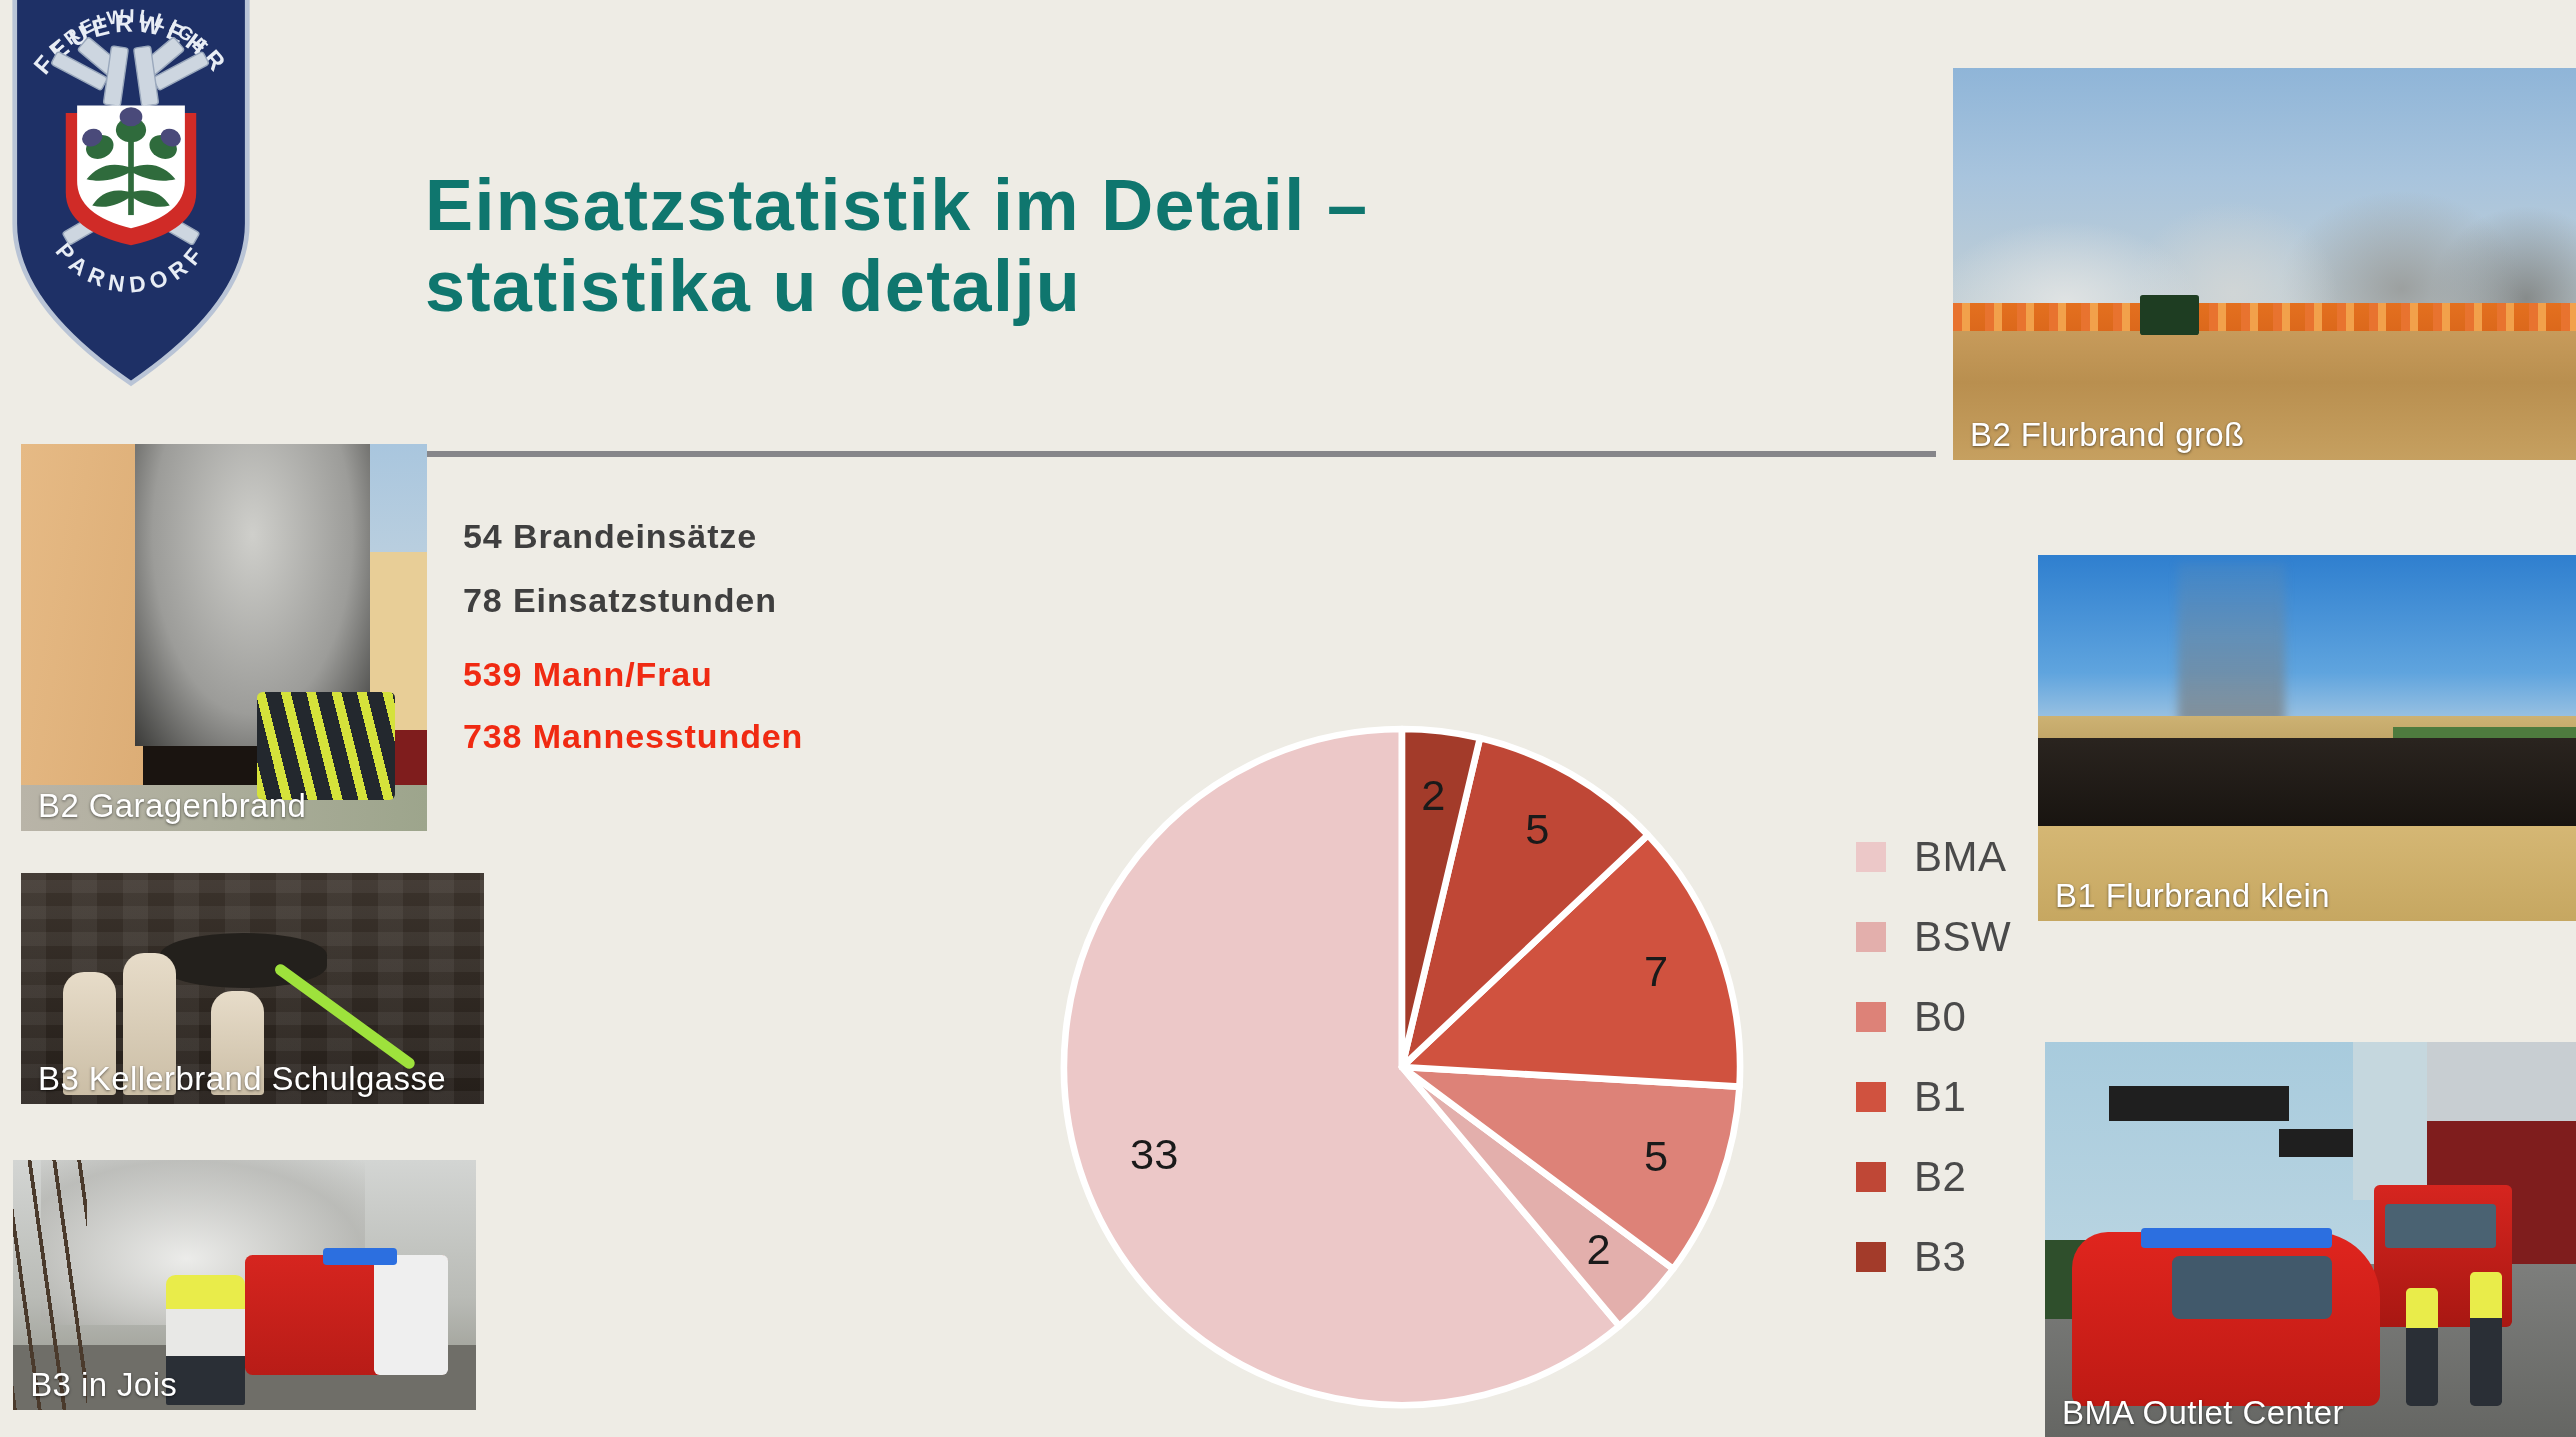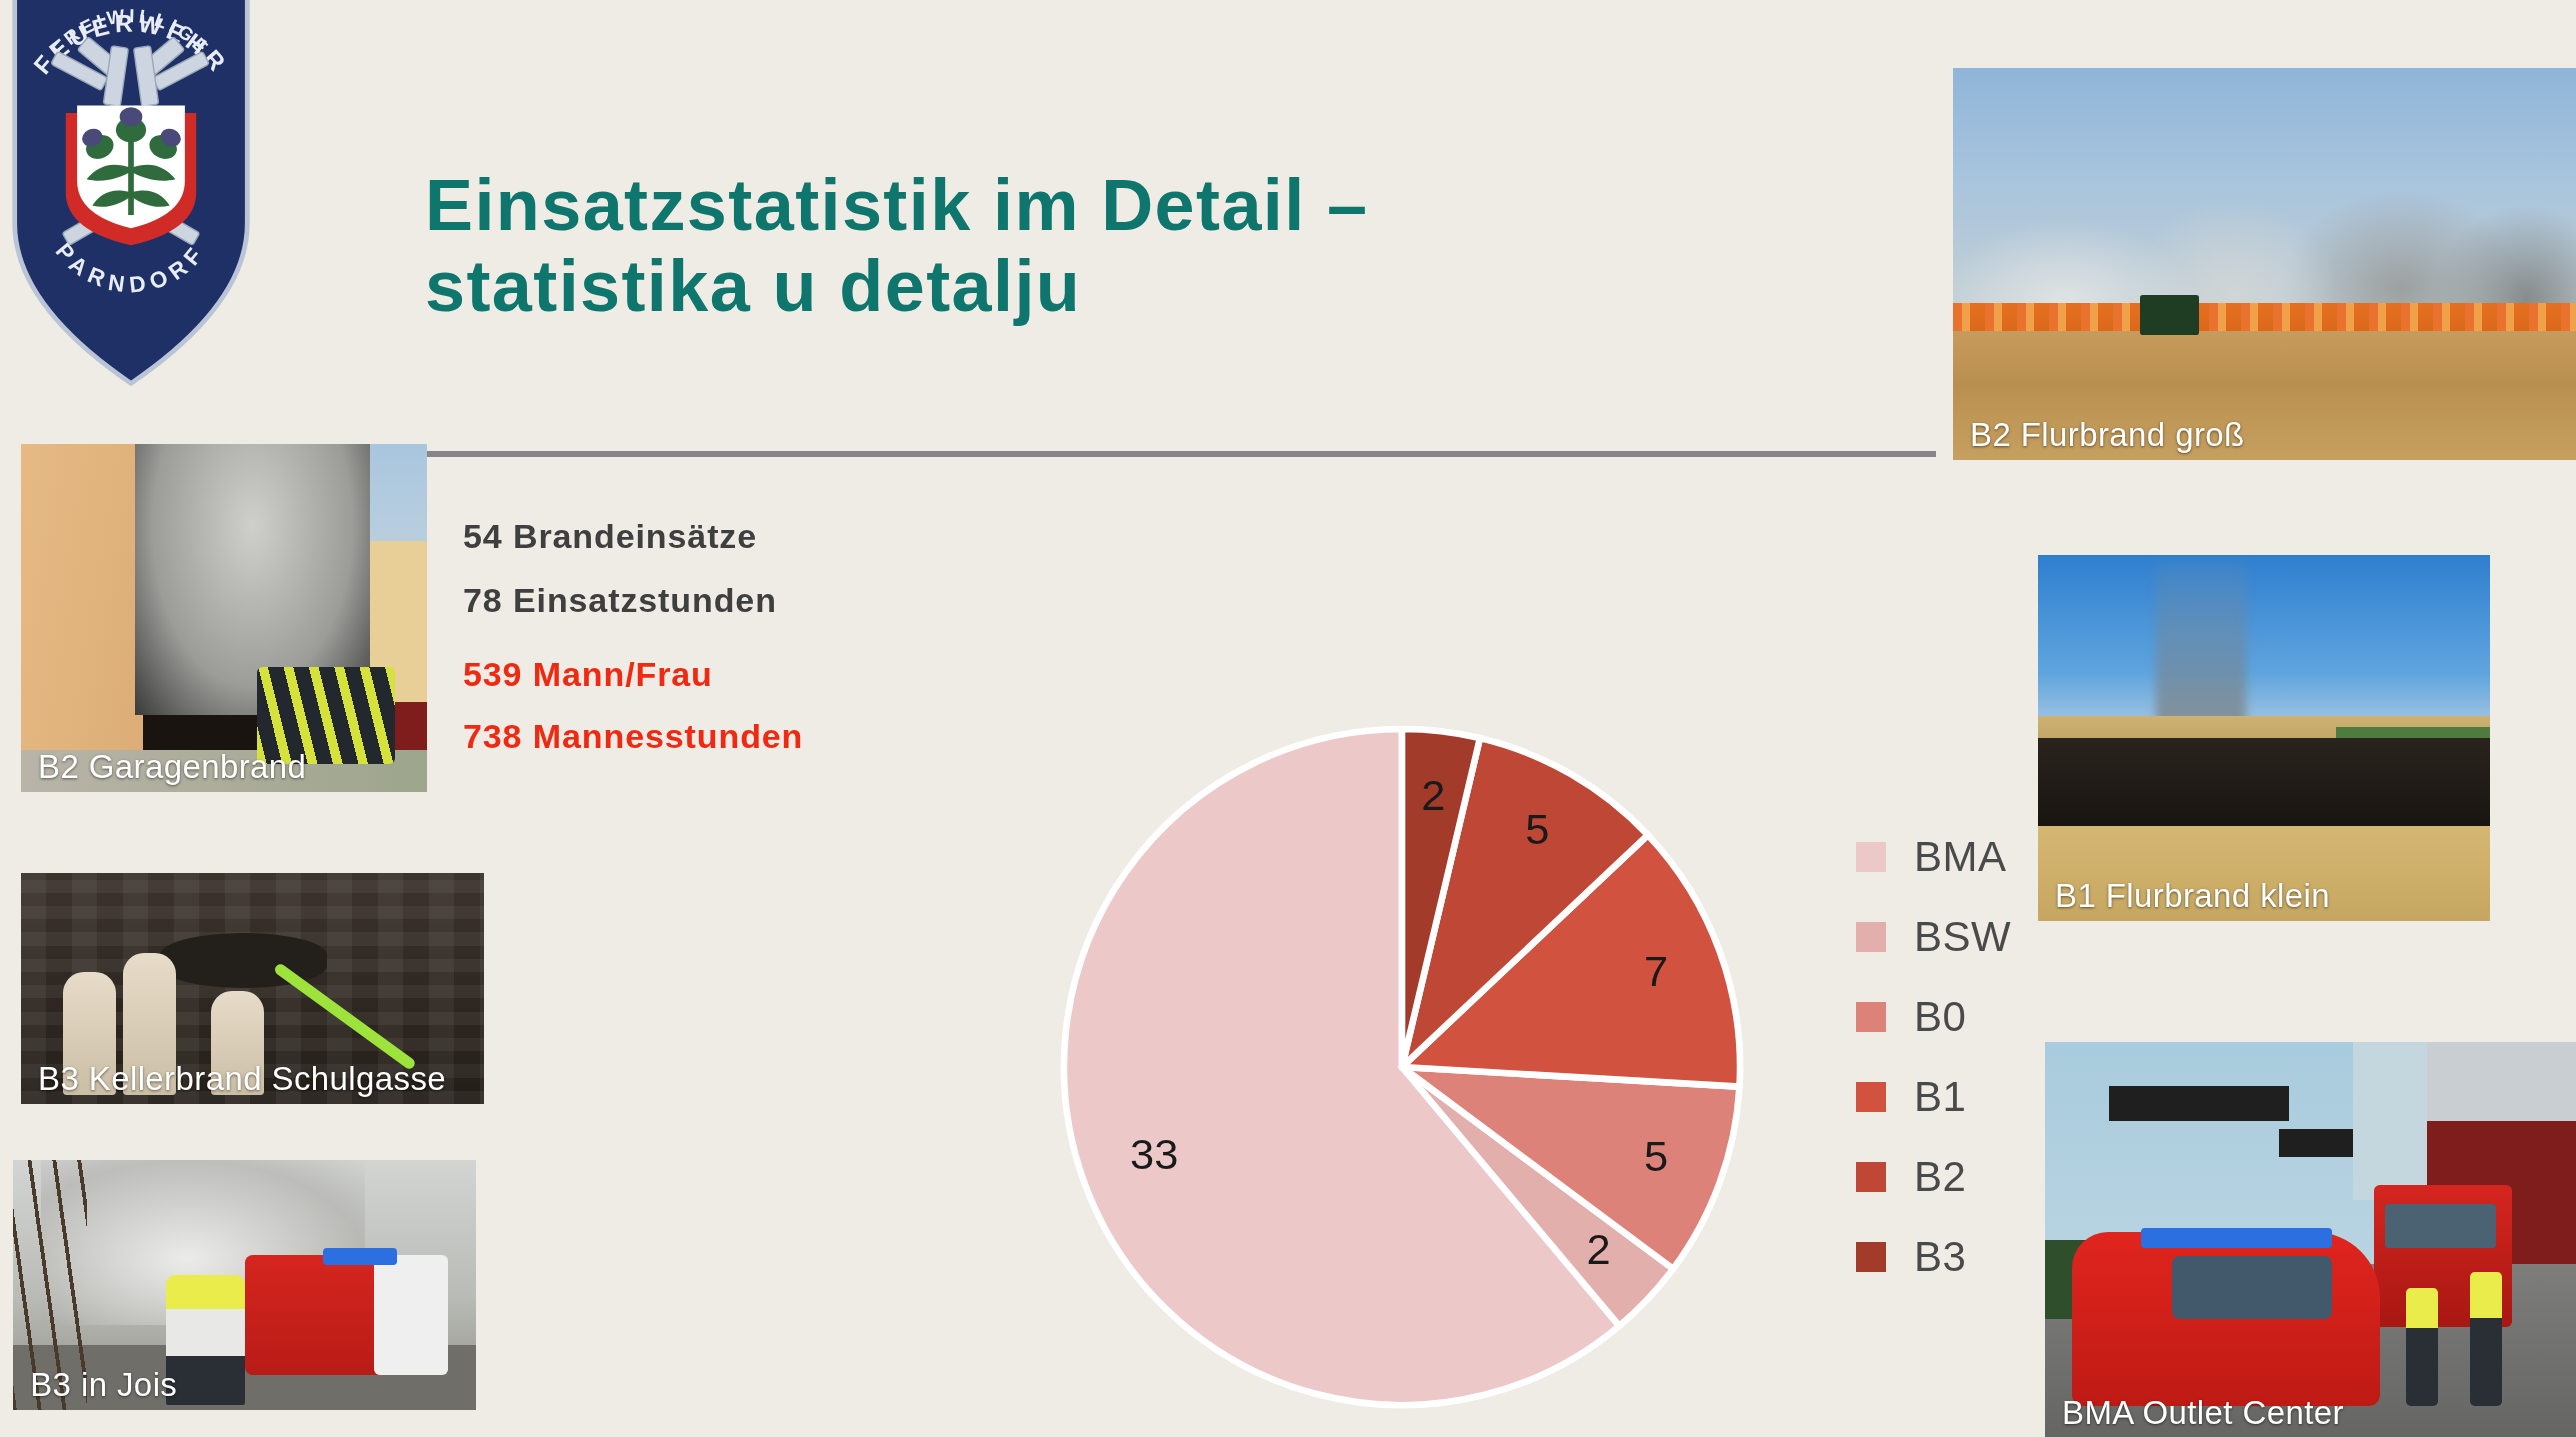--- a/index.html
+++ b/index.html
@@ -74,21 +74,21 @@
   #photo-flurbrand-gross .field {
     position:absolute; left:0; bottom:0; right:0; height:33%;
     background:linear-gradient(#C79B5B, #B98F4F 40%, #C6A060);
   }
   #photo-flurbrand-gross .tractor {
     position:absolute; left:30%; top:58%; width:59px; height:40px;
     background:#1E3D22; border-radius:2.8px;
   }
 
   
-  #photo-garagenbrand { left:21px; top:444px; width:406px; height:348px; }
+  #photo-garagenbrand { left:21px; top:444px; width:406px; height:387px; }
   #photo-garagenbrand .wall {
     position:absolute; left:0; top:0; width:42%; height:100%;
     background:linear-gradient(100deg,#E6BA85,#D9A971);
   }
   #photo-garagenbrand .smoke {
     position:absolute; left:28%; top:0; width:58%; height:78%;
     background:radial-gradient(ellipse at 50% 30%, #CFCFCB, #9C9C99 60%, #3A3A38 100%);
   }
   #photo-garagenbrand .sky {
     position:absolute; right:0; top:0; width:26%; height:60%;
@@ -160,21 +160,21 @@
   }
   #photo-jois .ff {
     position:absolute; left:33%; bottom:2%; width:17%; height:52%;
     background:linear-gradient(#E9EC4A 0 26%, #E8E8E6 26% 62%, #2A2F36 62% 100%);
     border-radius:9.4px 9.4px 1.9px 1.9px;
   }
   #photo-jois .vines { position:absolute; left:0; top:0; width:16%; height:100%;
     background:repeating-linear-gradient(82deg,#4A3A2C 0 3.8px, transparent 3.8px 24.6px); }
 
   
-  #photo-flurbrand-klein { left:2038px; top:555px; width:452px; height:366px; }
+  #photo-flurbrand-klein { left:2038px; top:555px; width:538px; height:366px; }
   #photo-flurbrand-klein .sky { position:absolute; left:0; top:0; right:0; height:46%;
     background:linear-gradient(#2F7FCF,#5FA4DE 70%,#9FC4E2); }
   #photo-flurbrand-klein .smokecol {
     position:absolute; left:26%; top:2%; width:20%; height:44%;
     background:linear-gradient(180deg, rgba(150,155,158,.1), rgba(120,125,128,.75));
     filter:blur(4.7px);
   }
   #photo-flurbrand-klein .far { position:absolute; left:0; top:44%; right:0; height:8%;
     background:linear-gradient(#CDB273,#BFA365); }
   #photo-flurbrand-klein .burnt { position:absolute; left:0; top:50%; right:0; height:26%;

